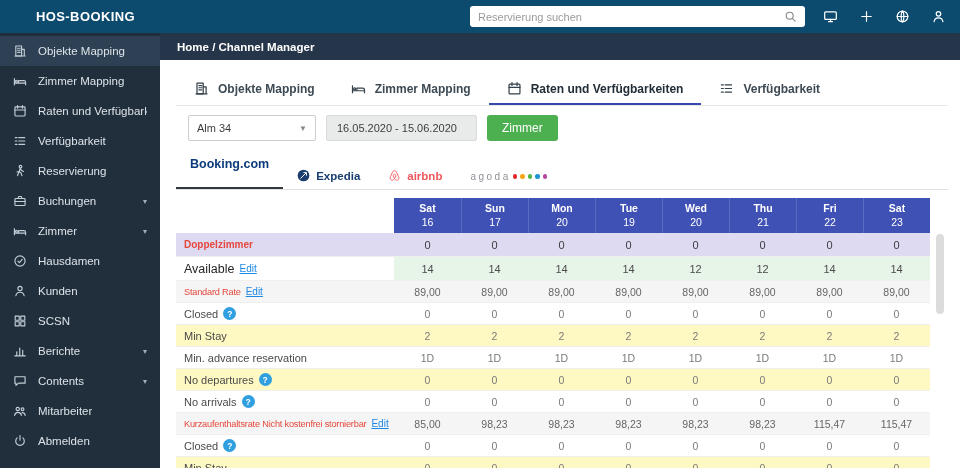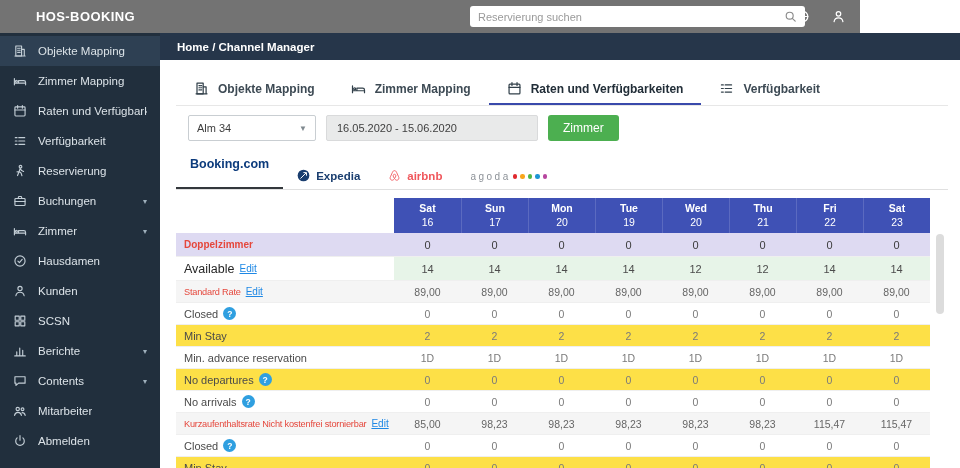--- a/index.html
+++ b/index.html
@@ -2,21 +2,21 @@
 <html><head>
 <meta charset="utf-8">
 <style>
   *{box-sizing:border-box;margin:0;padding:0}
   html,body{width:960px;height:468px;overflow:hidden;background:#fff;
     font-family:"Liberation Sans",sans-serif}
   .ic{display:inline-flex;align-items:center;justify-content:center;line-height:0}
   .ic svg{width:15px;height:15px}
 
   
-  .topbar{position:absolute;left:0;top:0;width:860px;height:33px;background:#737373;z-index:6}
+  .topbar{position:absolute;left:0;top:0;width:960px;height:33px;background:#0c4a6e;z-index:6}
   .brand{position:absolute;left:36px;top:9px;color:#fff;font-size:13px;font-weight:bold;letter-spacing:.4px}
   .searchbox{position:absolute;left:470px;top:6px;width:335px;height:21px;background:#fff;border-radius:3px;
     display:flex;align-items:center;padding:0 8px;gap:6px}
   .searchbox input{flex:1;border:0;outline:0;font-size:11px;color:#333;background:transparent;font-family:inherit}
   .searchbox input::placeholder{color:#9a9a9a}
   .searchbox .ic{color:#8a8a8a}
   .searchbox .ic svg{width:13px;height:13px}
   .top-icons{position:absolute;right:14px;top:0;height:33px;display:flex;align-items:center;gap:21px;color:#fff}
   .top-icons .ic{cursor:pointer}
   .top-icons .ic svg{width:15px;height:15px}
@@ -41,21 +41,21 @@
   .tabs{display:flex;border-bottom:1px solid #e7e7e7}
   .tab{display:flex;align-items:center;gap:9px;padding:7px 18px 9px;font-size:12px;font-weight:bold;
     color:#3d4a54;cursor:pointer}
   .tab .ic{color:#32404a}
   .tab.active{border-bottom:2px solid #3949ab;padding-bottom:7px;color:#222e38}
 
   .filters{display:flex;align-items:center;gap:10px;margin:9px 12px 10px}
   .select{width:128px;height:26px;border:1px solid #c9ced2;border-radius:2px;background:#fff;
     display:flex;align-items:center;justify-content:space-between;padding:0 8px;font-size:11px;color:#3e3e3e;cursor:pointer}
   .caret{font-size:8px;color:#808a90}
-  .datefield{width:212px;height:26px;background:#e9eaea;border:1px solid #d9dadb;border-radius:2px;
+  .datefield{width:151px;height:26px;background:#e9eaea;border:1px solid #d9dadb;border-radius:2px;
     padding:0 10px;font-size:11px;color:#3e3e3e;outline:0;font-family:inherit}
   .btn-green{height:26px;background:#4caf50;border:0;border-radius:3px;color:#fff;font-size:12px;
     padding:0 15px;cursor:pointer;font-family:inherit}
 
   .channels{display:flex;align-items:flex-end;border-bottom:1px solid #e0e0e0;margin-top:2px}
   .channel{display:flex;align-items:center;gap:6px;padding:6px 14px 7px;cursor:pointer}
   .channel.active{border-bottom:2px solid #33383c;padding-bottom:16px}
   .channel .ic svg{width:13px;height:13px}
   .logo-booking{font-size:12.5px;font-weight:bold;color:#0c3b7c}
   .logo-expedia{font-size:11.5px;font-weight:bold;color:#1a3e6f}
@@ -85,21 +85,21 @@
   .row-room{min-height:24px}
   .row-room .td-label,.row-room .td{background:#dedaf2}
   .row-room .lbl{color:#e5473c;font-weight:bold;font-size:10px}
   .row-room .td{color:#3c3c3c;font-size:11px}
   .row-available{min-height:24px}
   .row-available .td{background:#e7f4e8;color:#4c4c4c;font-size:11px}
   .row-available .lbl{font-size:12.5px;color:#262626}
   .row-rate .td-label,.row-rate .td{background:#f5f5f5}
   .row-rate .lbl{color:#e5473c;font-size:9.2px;letter-spacing:-.2px}
   .row-rate .td{color:#666}
-  .row-alt .td-label,.row-alt .td{background:#fde047}
+  .row-alt .td-label,.row-alt .td{background:#fef9c3}
   .scrollcol{position:absolute;right:0;top:0;bottom:0;width:16px;background:#fff}
   .scrollcol .thumb{position:absolute;left:4px;top:36px;width:8px;height:80px;border-radius:4px;background:#dcdcdc}
 </style>
 </head>
 <body>
 
 <div class="topbar">
   <span class="brand">HOS-BOOKING</span>
   <div class="searchbox">
     <input placeholder="Reservierung suchen" style="">

